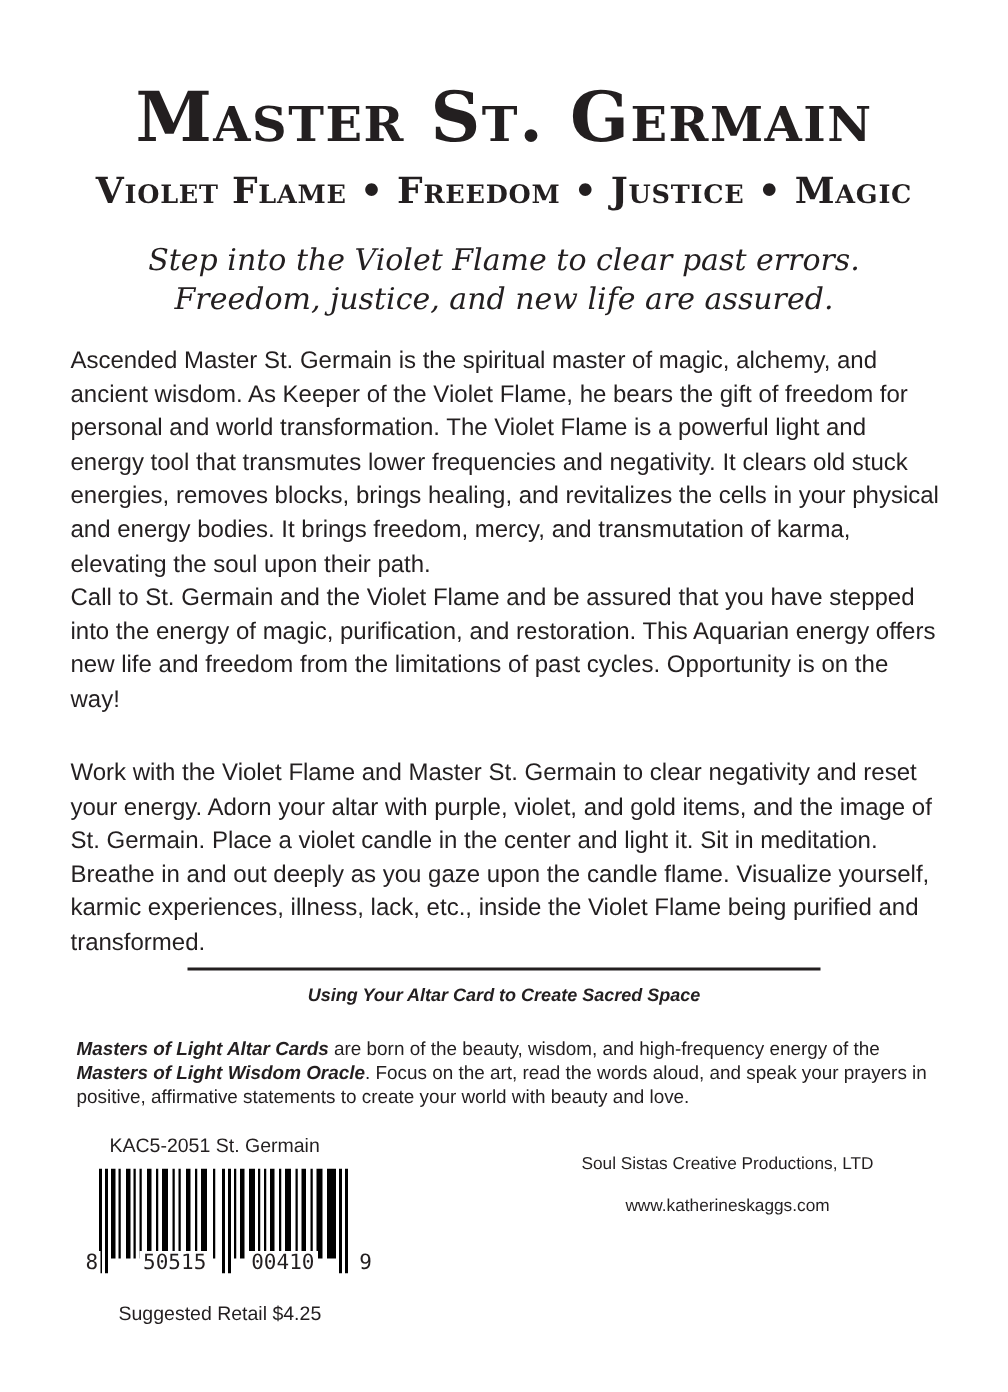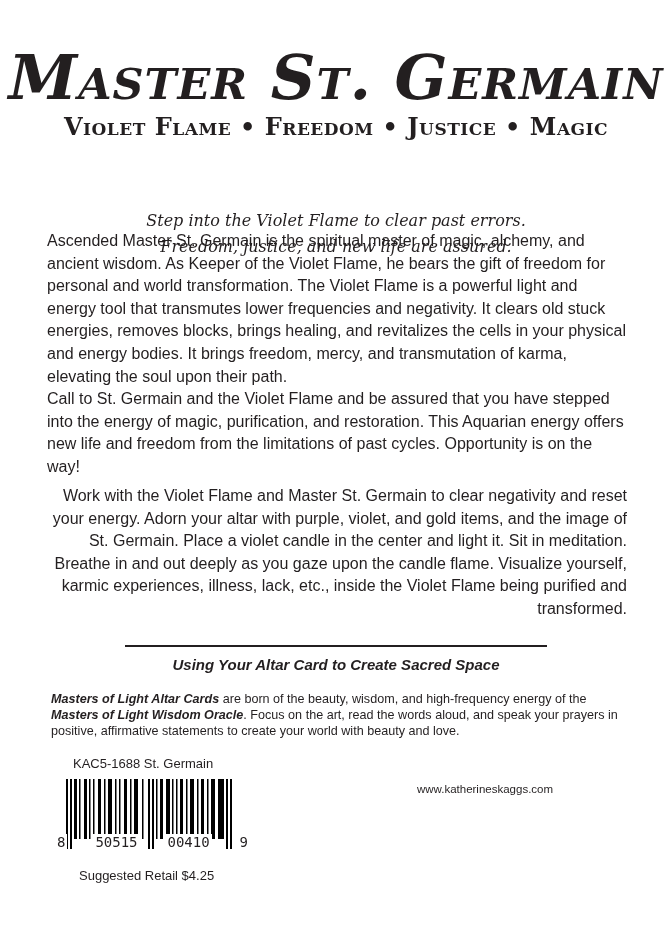--- a/index.html
+++ b/index.html
@@ -6,57 +6,56 @@
     body {
       width: 672px; height: 928px; position: relative; overflow: hidden;
       color: #231f20;
       font-family: "Liberation Sans", sans-serif;
     }
     .title {
       position: absolute; left: 0; right: 0; top: 52px;
       text-align: center;
       font-family: "DejaVu Serif", serif;
       font-variant: small-caps;
-      font-size: 62px; font-weight: bold; letter-spacing: 1px;
+      font-size: 46px; font-weight: bold; letter-spacing: 1px;
       line-height: 52px;
-      font-style: italic;
     }
     .subtitle {
       position: absolute; left: 0; right: 0; top: 112px;
       text-align: center;
       font-family: "DejaVu Serif", serif;
       font-variant: small-caps;
       font-size: 24px; font-weight: bold; letter-spacing: 0.5px;
       line-height: 30px;
     }
     .tagline {
       position: absolute; left: 0; right: 0; top: 160px;
       text-align: center;
       font-family: "DejaVu Serif", serif;
       font-style: italic;
-      font-size: 16px; line-height: 26px; margin-top: 48px;
+      font-size: 20px; line-height: 26px;
     }
     .body {
       position: absolute; left: 47px; width: 580px;
       font-family: "Liberation Sans", sans-serif;
       font-size: 16px; line-height: 22.6px;
       margin: 0;
     }
     .p1 { top: 230px; }
     .p2 { top: 388px; }
-    .p3 { top: 485px; text-align: right; }
+    .p3 { top: 505px; }
     .rule {
       position: absolute; left: 125px; width: 422px; top: 645px;
       height: 2px; background: #231f20;
     }
     .section-heading {
       position: absolute; left: 0; right: 0; top: 656px;
       text-align: center;
       font-family: "Liberation Sans", sans-serif;
-      font-size: 15px; font-weight: bold; font-style: italic;
+      font-size: 12px; font-weight: bold; font-style: italic;
     }
     .intro {
       position: absolute; left: 47px; width: 585px; top: 687px;
       font-family: "Liberation Sans", sans-serif;
       font-size: 12.6px; line-height: 16px; margin: 4px;
     }
     .intro b { font-style: italic; }
     .sku {
       position: absolute; left: 73px; top: 756px;
       font-family: "Liberation Sans", sans-serif; font-size: 13px;
@@ -93,21 +92,21 @@
 
 <p class="body p1">Ascended Master St. Germain is the spiritual master of magic, alchemy, and ancient wisdom. As Keeper of the Violet Flame, he bears the gift of freedom for personal and world transformation. The Violet Flame is a powerful light and energy tool that transmutes lower frequencies and negativity. It clears old stuck energies, removes blocks, brings healing, and revitalizes the cells in your physical and energy bodies. It brings freedom, mercy, and transmutation of karma, elevating the soul upon their path.</p>
 <p class="body p2">Call to St. Germain and the Violet Flame and be assured that you have stepped into the energy of magic, purification, and restoration. This Aquarian energy offers new life and freedom from the limitations of past cycles. Opportunity is on the way!</p>
 <p class="body p3">Work with the Violet Flame and Master St. Germain to clear negativity and reset your energy. Adorn your altar with purple, violet, and gold items, and the image of St. Germain. Place a violet candle in the center and light it. Sit in meditation. Breathe in and out deeply as you gaze upon the candle flame. Visualize yourself, karmic experiences, illness, lack, etc., inside the Violet Flame being purified and transformed.</p>
 
 <div class="rule"></div>
 
 <div class="section-heading">Using Your Altar Card to Create Sacred Space</div>
 <p class="intro"><b>Masters of Light Altar Cards</b><span> are born of the beauty, wisdom, and high-frequency energy of the </span><b>Masters of Light Wisdom Oracle</b><span>. Focus on the art, read the words aloud, and speak your prayers in positive, affirmative statements to create your world with beauty and love.</span></p>
 
-<div class="sku">KAC5-1688 St. Germain</div>
+<div class="sku">KAC5-2051 St. Germain</div>
 
 <svg class="barcode" viewBox="0 0 185 70">
   <g fill="#000">
     <rect x="6" y="0" width="2" height="70"></rect>
     <rect x="10" y="0" width="2" height="70"></rect>
     <rect x="14" y="0" width="3" height="60"></rect>
     <rect x="19" y="0" width="1.5" height="60"></rect>
     <rect x="24" y="0" width="3" height="60"></rect>
     <rect x="29" y="0" width="1.5" height="60"></rect>
     <rect x="33" y="0" width="1.5" height="60"></rect>
@@ -142,15 +141,16 @@
 <div class="barcode-digits">
   <span>8</span>
   <span>50515</span>
   <span>00410</span>
   <span>9</span>
 </div>
 
 <div class="retail">Suggested Retail $4.25</div>
 
 <div class="publisher">
+  <div>Soul Sistas Creative Productions, LTD</div>
   <div class="gap"></div>
   <div>www.katherineskaggs.com</div>
 </div>
 
 </body></html>

